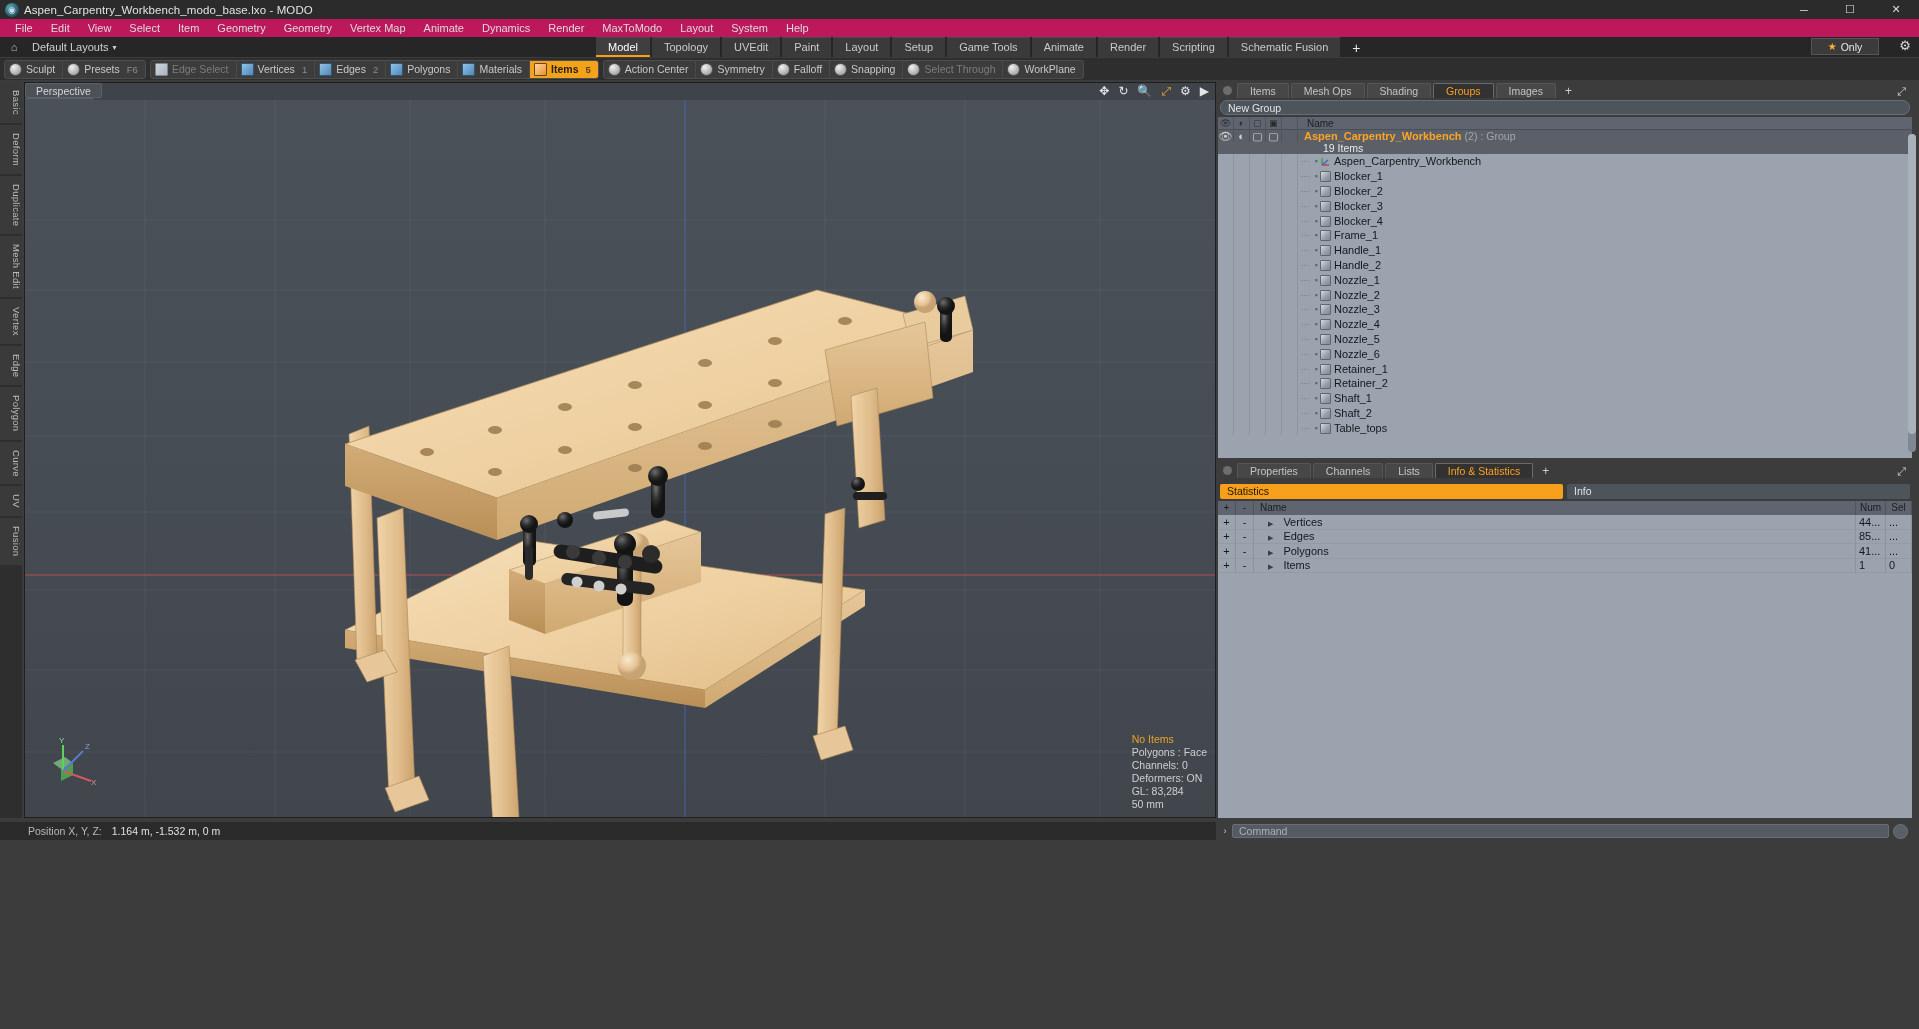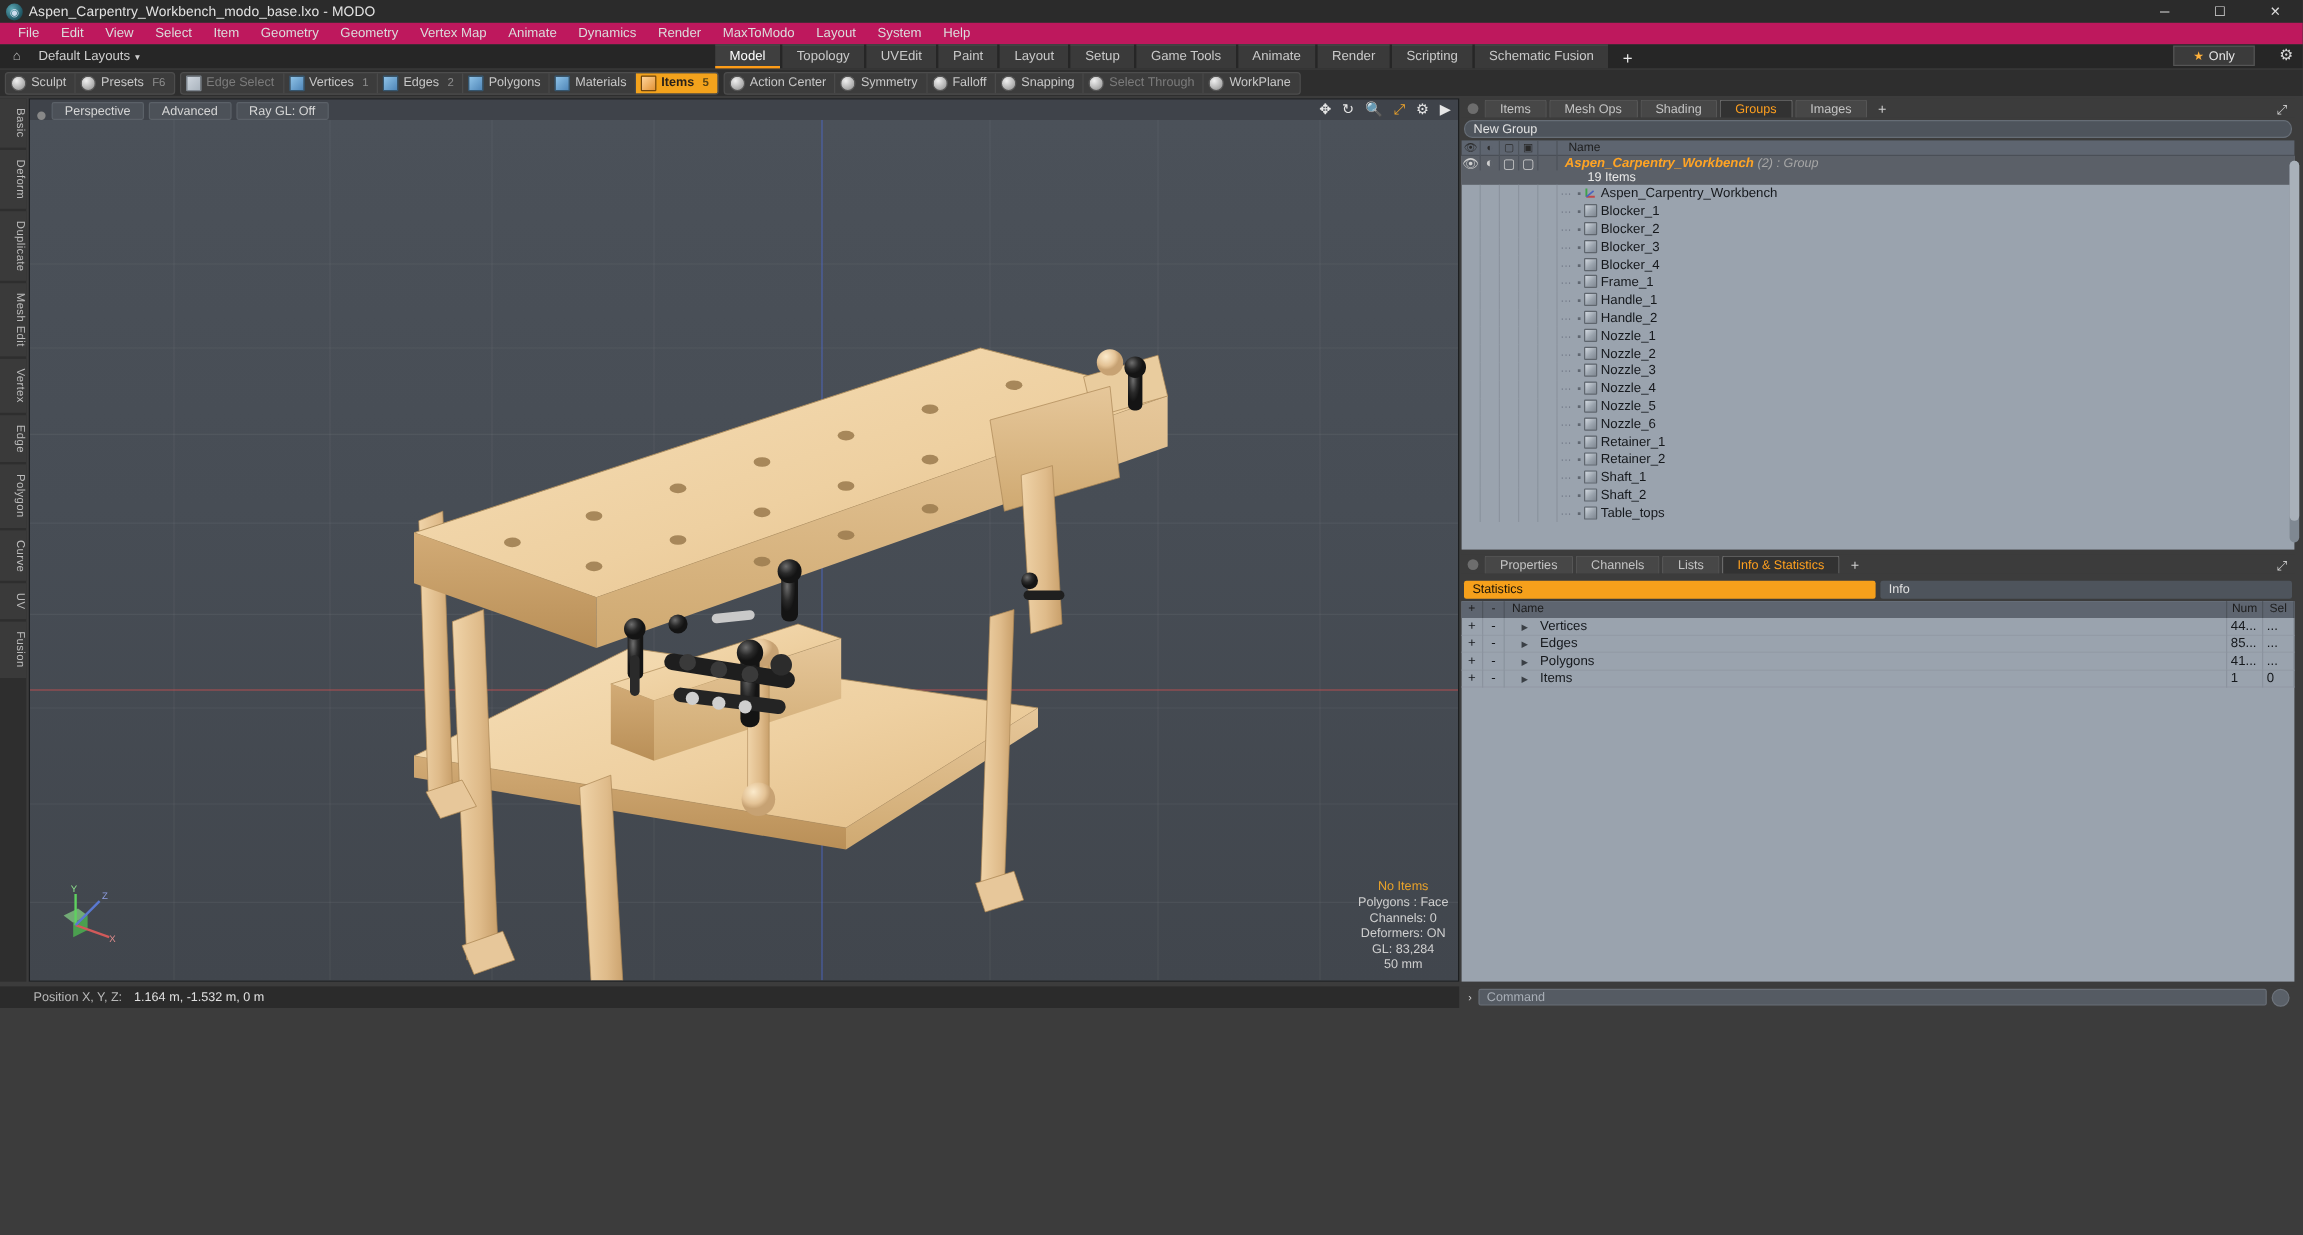--- a/index.html
+++ b/index.html
@@ -59,33 +59,33 @@
      linear-gradient(135deg,#cfd6de 0%,#aab4be 100%); border:1px solid #7d858e; border-radius:1px; }
   .ico.cubeblue { background:linear-gradient(135deg,#8fc3e8 0%,#4f86b8 100%);
      border:1px solid #35566f; border-radius:1px; }
   .ico.cubeorange { background:linear-gradient(135deg,#ffd49b 0%,#e39335 100%);
      border:1px solid #6d4510; border-radius:1px; }
 
   
   #vpwrap { position:absolute; left:24px; top:82px; width:1192px; height:736px;
     background:#3b3f44; border:1px solid #1d1f21; }
   #vphdr { position:absolute; left:0; top:0; width:100%; height:17px;
-    background:#3f434a; display:flex; align-items:flex-end; }
+    background:#3f434a; display:flex; align-items:flex-start;flex-direction:column; }
   #vphdr .dot { width:7px;height:7px;border-radius:50%;background:#888;margin:0 5px 0 6px; }
   #vphdr .vt { padding:0 10px; height:15px; line-height:15px; font-size:10.5px;
     color:#d6d6d6; background:#4c5158; border:1px solid #5b6168; border-radius:2px; margin-right:4px; }
   #vpicons { position:absolute; right:6px; top:1px; display:flex; gap:9px; align-items:center;
     font-size:12px; color:#e6e6e6; }
   #vpicons .orange { color:#f0a52a; }
 
   #vpcanvas { position:absolute; left:0; top:17px; right:0; bottom:0;
     background:linear-gradient(#4b5159 0%, #474d55 45%, #41464d 100%); overflow:hidden; }
 
   
-  #vpstats { position:absolute; right:8px; bottom:6px; text-align:center;
+  #vpstats { position:absolute; right:8px; bottom:6px; text-align:left;
     font-size:10.5px; line-height:13px; color:#cfcfcf; }
   #vpstats .no { color:#e8a22a; }
   
   #gizmo { position:absolute; left:26px; bottom:30px; width:56px; height:56px; }
 
   
   #rpanel { position:absolute; left:1218px; top:82px; width:694px; height:736px; }
   .ptabs { height:16px; display:flex; align-items:flex-end; background:#3c3c3c; }
   .ptabs .pdot { width:9px;height:9px;border-radius:50%;background:#6d6d6d;margin:0 5px 3px 5px; }
   .ptabs .pt { padding:0 12px; height:15px; line-height:15px; font-size:10.5px; color:#c4c4c4;
@@ -106,21 +106,21 @@
   #listhdr .namecol { padding-left:9px; font-size:10px; color:#1e1e1e; }
 
   #itemlist { position:absolute; left:1218px; top:130px; width:694px; height:328px;
     background:#9aa3ae; overflow:hidden; }
   .ghead { height:24px; background:#5b6068; display:flex; align-items:flex-start;
     position:relative; }
   .ghead .gcols { display:flex; height:12px; }
   .ghead .gc { width:16px; height:12px; border-right:1px solid #4c515a;
     display:flex; align-items:center; justify-content:center; }
   .ghead .gtitle { position:absolute; left:86px; top:0px; font-size:11px;
-    color:#ffa424; font-weight:bold;font-style:italic; }
+    color:#ffa424; font-weight:bold; }
   .ghead .gmeta { color:#a6a6a6; font-weight:normal; font-size:10.5px; }
   .ghead .gsub { position:absolute; left:105px; top:12px; font-size:10.5px; color:#e9e9e9; }
 
   .irow { height:14.8px; display:flex; align-items:center; position:relative; }
   .irow .cols { display:flex; height:14.8px; }
   .irow .c { width:16px; height:14.8px; border-right:1px solid #8b939e;
     display:flex; align-items:center; justify-content:center; }
   .irow .tree { width:14px; text-align:center; color:#6b7280; font-size:9px; }
   .irow .dot2 { width:8px; color:#5f6670; font-size:9px; text-align:center;}
   .irow .inm { font-size:11px; color:#15181c; }

